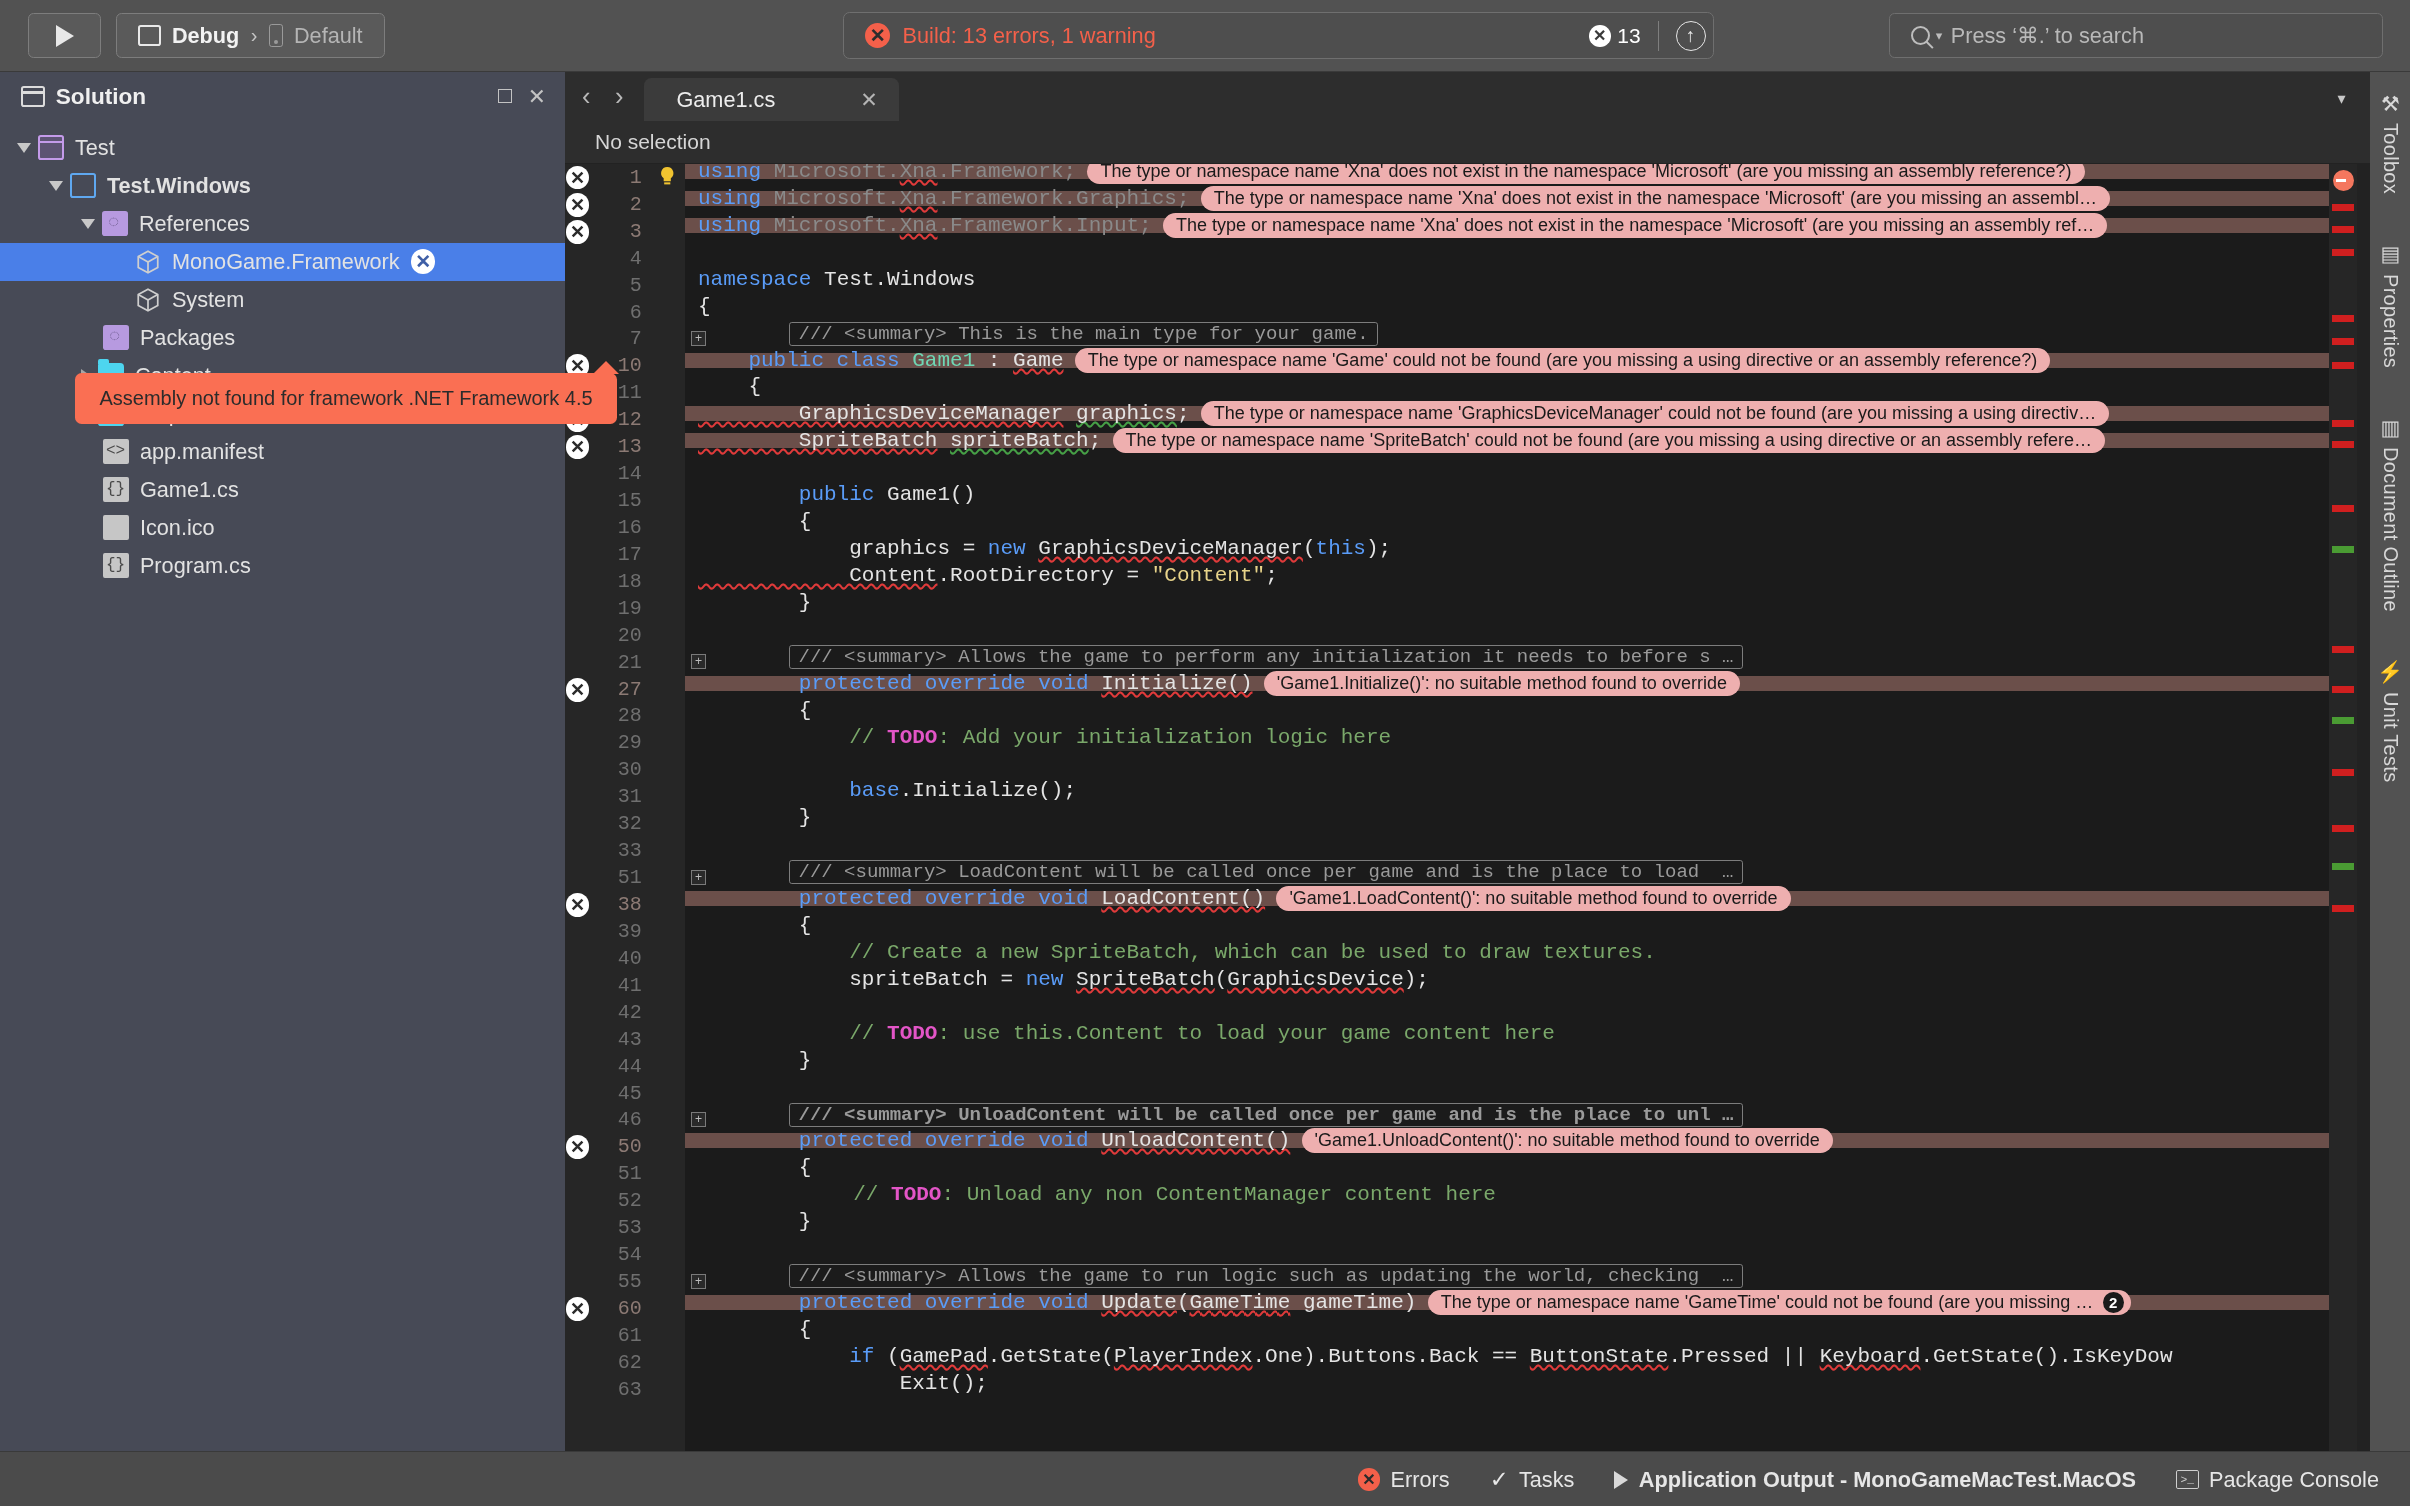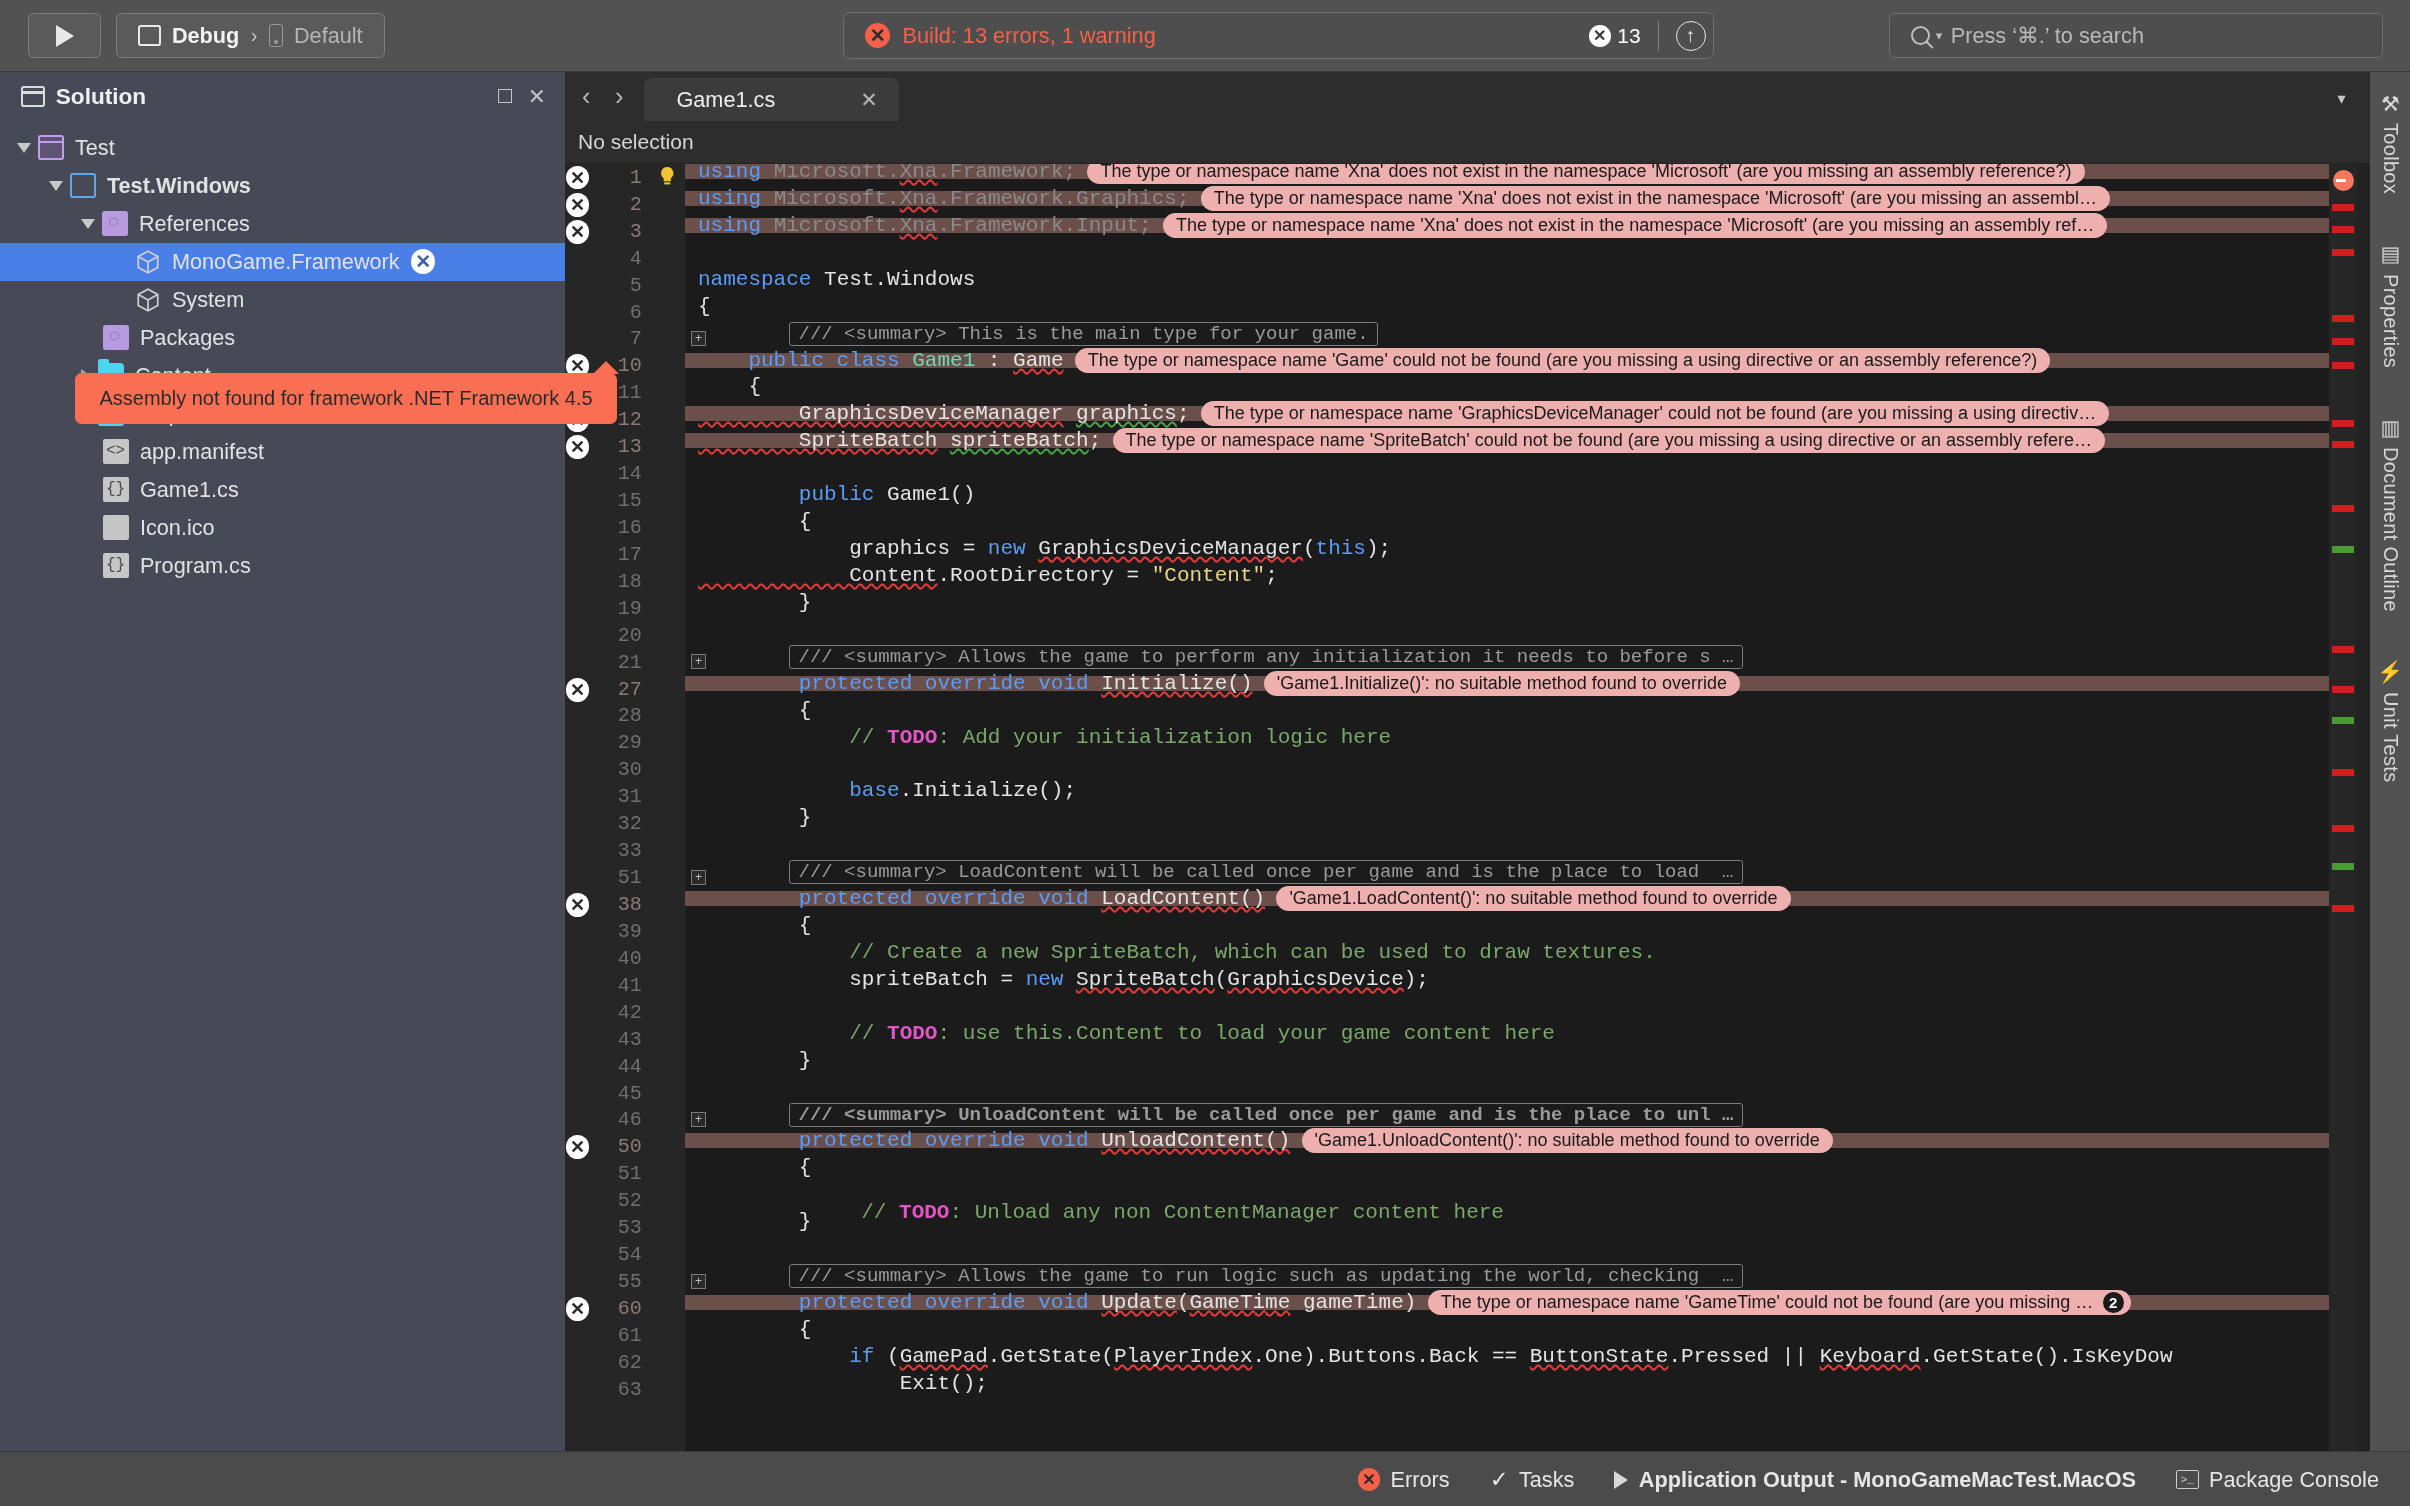--- a/index.html
+++ b/index.html
@@ -157,21 +157,21 @@
     height: 43px; background: #3b3b3b;
     border-radius: 7.5px 7.5px 0 0;
     display: flex; align-items: center;
     padding: 0 21px 0 32px; gap: 85px;
   }
   .tab-label { color: #ededed; font-size: 21.7px; }
   .tab-close { color: #b4b4b4; font-size: 21px; line-height: 1; }
   .tabstrip-spacer { flex: 1; }
   .tabstrip-chevron { color: #c8c8c8; font-size: 16px; padding: 0 24.5px 13px 0; }
 
-  .pathbar { height: 43px; background: #2d2d2d; display: flex; align-items: center; padding-left: 13px; border-bottom: 0.9px solid #222; }
+  .pathbar { height: 43px; background: #2d2d2d; display: flex; align-items: center; padding-left: 30px; border-bottom: 0.9px solid #222; }
   .pathbar span { color: #d6d6d6; font-size: 21px; }
 
   .codearea { flex: 1; display: flex; min-height: 0; position: relative; overflow: hidden; background: #1b1b1b; }
   .gutter-err { width: 26px; flex: 0 0 26px; background: #262626; }
   .gutter-num { width: 62px; flex: 0 0 62px; background: #262626; }
   .gutter-mark { width: 32px; flex: 0 0 32px; background: #262626; }
   .code-col { flex: 1; min-width: 0; position: relative; }
 
   .lines { position: absolute; inset: 0; font-family: "Liberation Mono", monospace; font-size: 21px; }
   .line { height: 15px; display: flex; align-items: center; position: relative; white-space: pre; }
@@ -446,21 +446,21 @@
               <div class="line" style="position: absolute; top: 808px; left: 0px; right: 0px;"><span class="codetext"><span class="w">            spriteBatch = </span><span class="k">new </span><span class="w sq">SpriteBatch</span><span class="w">(</span><span class="w sq">GraphicsDevice</span><span class="w">);</span></span></div>
               <div class="line" style="position: absolute; top: 835px; left: 0px; right: 0px;"><span class="codetext"></span></div>
               <div class="line" style="position: absolute; top: 862px; left: 0px; right: 0px;"><span class="codetext"><span class="c">            // </span><span class="todo">TODO</span><span class="c">: use this.Content to load your game content here</span></span></div>
               <div class="line" style="position: absolute; top: 889px; left: 0px; right: 0px;"><span class="codetext"><span class="w">        }</span></span></div>
               <div class="line" style="position: absolute; top: 916px; left: 0px; right: 0px;"><span class="codetext"></span></div>
               <div class="line" style="position: absolute; top: 943px; left: 0px; right: 0px; font-weight: bold;"><span class="codetext" style="padding-left: 104px;"><span class="foldsum">/// &lt;summary&gt; UnloadContent will be called once per game and is the place to unl …</span></span></div>
               <div class="line err" style="position: absolute; top: 969px; left: 0px; right: 0px;"><span class="codetext"><span class="k">        protected override void </span><span class="w sq">UnloadContent()</span></span><span class="errbubble">
                   <span>'Game1.UnloadContent()': no suitable method found to override</span>
                 </span></div>
               <div class="line" style="position: absolute; top: 996px; left: 0px; right: 0px;"><span class="codetext"><span class="w">        {</span></span></div>
-              <div class="line" style="position: absolute; top: 1023px; left: 12px; right: 0px; margin-top: 18px;"><span class="codetext"><span class="c">            // </span><span class="todo">TODO</span><span class="c">: Unload any non ContentManager content here</span></span></div>
+              <div class="line" style="position: absolute; top: 1023px; left: 4px; right: 0px;"><span class="codetext"><span class="c">            // </span><span class="todo">TODO</span><span class="c">: Unload any non ContentManager content here</span></span></div>
               <div class="line" style="position: absolute; top: 1050px; left: 0px; right: 0px;"><span class="codetext"><span class="w">        }</span></span></div>
               <div class="line" style="position: absolute; top: 1077px; left: 0px; right: 0px;"><span class="codetext"></span></div>
               <div class="line" style="position: absolute; top: 1104px; left: 0px; right: 0px;"><span class="codetext" style="padding-left: 104px;"><span class="foldsum">/// &lt;summary&gt; Allows the game to run logic such as updating the world, checking  …</span></span></div>
               <div class="line err" style="position: absolute; top: 1131px; left: 0px; right: 0px;"><span class="codetext"><span class="k">        protected override void </span><span class="w sq">Update</span><span class="w">(</span><span class="w sq">GameTime</span><span class="w"> gameTime)</span></span><span class="errbubble">
                   <span>The type or namespace name 'GameTime' could not be found (are you missing …</span>
                   <span class="cnt">2</span>
                 </span></div>
               <div class="line" style="position: absolute; top: 1158px; left: 0px; right: 0px;"><span class="codetext"><span class="w">        {</span></span></div>
               <div class="line" style="position: absolute; top: 1185px; left: 0px; right: 0px;"><span class="codetext"><span class="k">            if </span><span class="w">(</span><span class="w sq">GamePad</span><span class="w">.GetState(</span><span class="w sq">PlayerIndex</span><span class="w">.One).Buttons.Back == </span><span class="w sq">ButtonState</span><span class="w">.Pressed || </span><span class="w sq">Keyboard</span><span class="w">.GetState().IsKeyDow</span></span></div>
               <div class="line" style="position: absolute; top: 1212px; left: 0px; right: 0px;"><span class="codetext"><span class="w">                Exit();</span></span></div>

